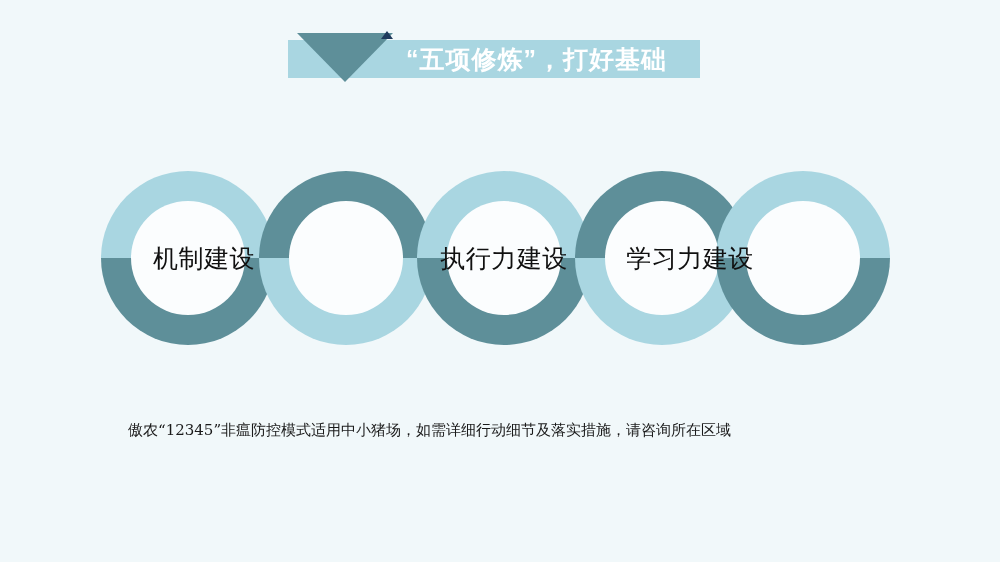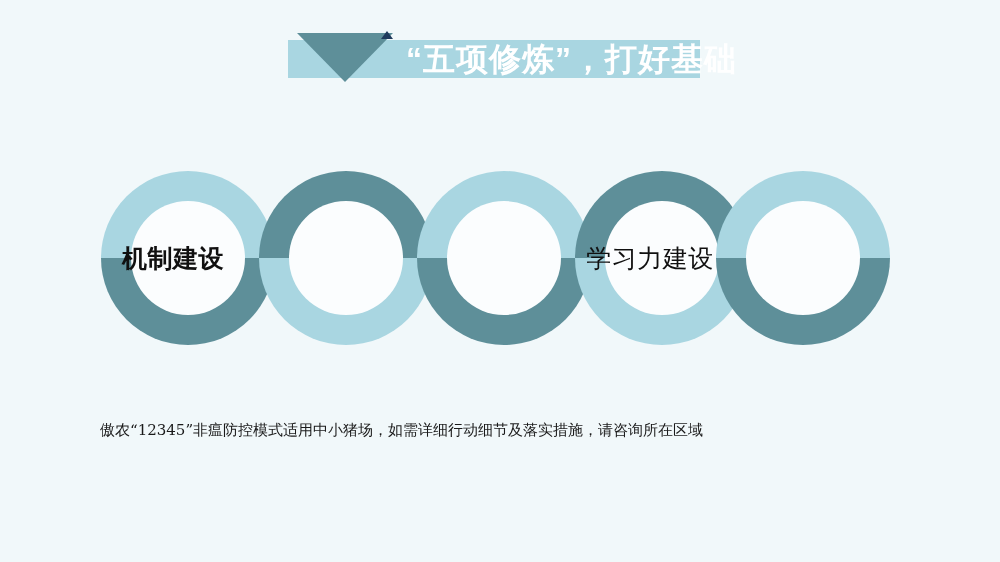--- a/index.html
+++ b/index.html
@@ -55,21 +55,21 @@
     border-right: 6px solid transparent;
     border-bottom: 8px solid #1f3a5c;
   }
 
   .title-text {
     position: absolute;
     left: 406px;
     top: 40px;
     height: 38px;
     line-height: 38px;
-    font-size: 32px;
+    font-size: 25px;
     font-weight: bold;
     color: #ffffff;
     white-space: nowrap;
     letter-spacing: 1px;
   }
 
   
   .rings-layer {
     position: absolute;
     left: 0;
@@ -138,20 +138,21 @@
     top: 405px;
     width: 800px;
     font-family: "DejaVu Serif", "Liberation Serif", serif;
     font-size: 15px;
     color: #1a1a1a;
     line-height: 50px;
   }
   .footnote .fn-line {
     display: block;
     white-space: nowrap;
+    margin-left: 28px;
   }
 </style>
 </head>
 <body style="background: rgb(241, 248, 250);">
 
 <div id="slide" style="background: rgb(241, 248, 250);">
 
   <div class="title-banner" style="background: rgb(169, 214, 225);"></div>
   <div class="title-triangle" style="border-top-color: rgb(94, 143, 153);"></div>
   <div class="title-marker" style="border-bottom-color: rgb(31, 58, 92);"></div>
@@ -202,22 +203,23 @@
     <div class="ring" id="ring-4" style="left: 716px;">
       <div class="half top">
           <div class="arc" style="background: rgb(169, 214, 225);"></div>
         </div>
       <div class="half bottom">
           <div class="arc" style="background: rgb(94, 143, 153);"></div>
         </div>
       <div class="hole" style="background: rgb(251, 253, 254);"></div>
     </div>
 
-    <div class="ring-label" id="ring-label-0" style="left: 86px; font-weight: bold;">机制建设</div>
-    <div class="ring-label" id="ring-label-3" style="left: 563px;">学习力建设</div>
+    <div class="ring-label" id="ring-label-0" style="left: 117px;">机制建设</div>
+    <div class="ring-label" id="ring-label-2" style="left: 417px;">执行力建设</div>
+    <div class="ring-label" id="ring-label-3" style="left: 603px;">学习力建设</div>
 
   </div>
 
   <div class="footnote" style="color: rgb(26, 26, 26);">
     <span class="fn-line">傲农“12345”非瘟防控模式适用中小猪场，如需详细行动细节及落实措施，请咨询所在区域</span>
   </div>
 
 </div>
 
 </body></html>

